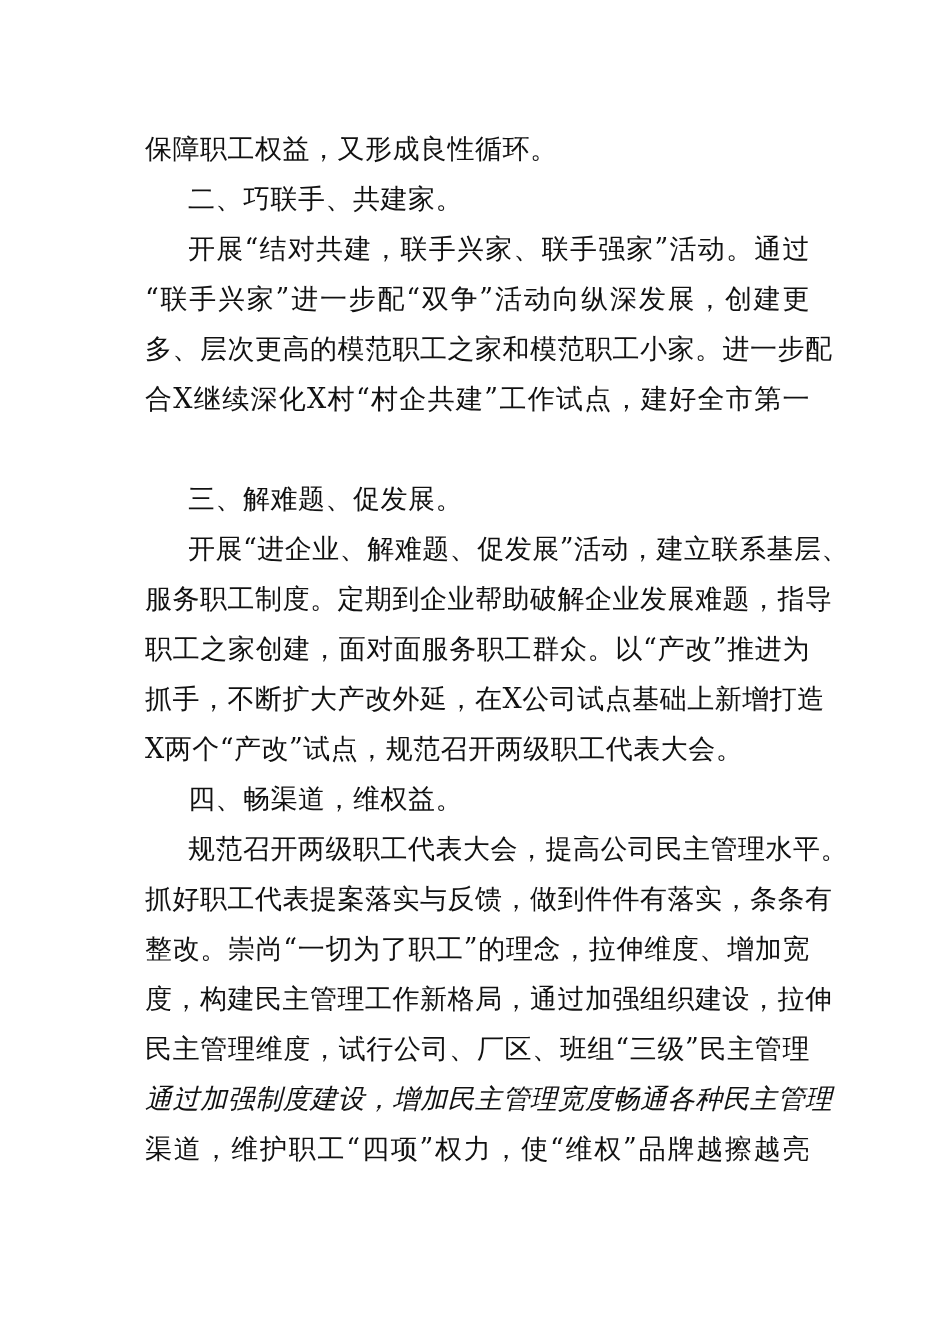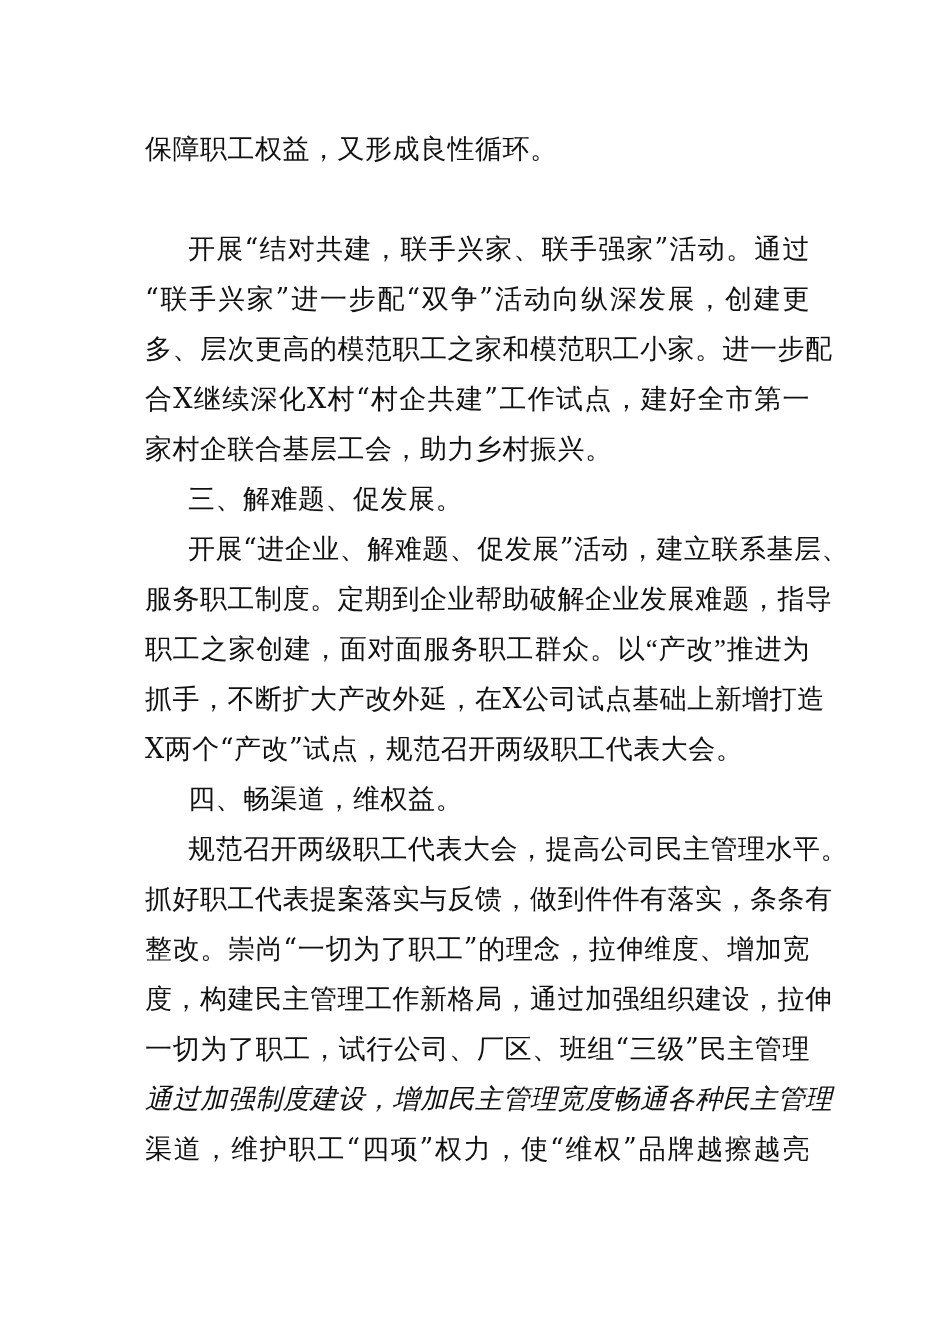--- a/index.html
+++ b/index.html
@@ -37,32 +37,32 @@
       text-align: justify;
       text-align-last: justify;
     }
     .line.indent { left: 188px; width: 622px; }
   </style>
 </head>
 <body>
 
 <div class="page">
   <div class="line" style="top: 132px;">保障职工权益，又形成良性循环。</div>
+  <div class="line indent" style="top: 182px;">二、巧联手、共建家。</div>
   <div class="line indent justify" style="top: 232px;"> 开展“结对共建，联手兴家、联手强家”活动。通过</div>
   <div class="line justify" style="top: 282px;">“联手兴家”进一步配“双争”活动向纵深发展，创建更</div>
   <div class="line justify" style="top: 332px;">多、层次更高的模范职工之家和模范职工小家。进一步配</div>
   <div class="line justify" style="top: 382px;">合X继续深化X村“村企共建”工作试点，建好全市第一</div>
-  <div class="line" style="top: 432px;">家村企联合基层工会，助力乡村振兴。</div>
   <div class="line indent" style="top: 482px;">三、解难题、促发展。</div>
   <div class="line indent justify" style="top: 532px;">开展“进企业、解难题、促发展”活动，建立联系基层、</div>
   <div class="line justify" style="top: 582px;">服务职工制度。定期到企业帮助破解企业发展难题，指导</div>
-  <div class="line justify" style="top: 632px; font-family: Liberation Serif, serif;">职工之家创建，面对面服务职工群众。以“产改”推进为</div>
+  <div class="line justify" style="top: 632px;">职工之家创建，面对面服务职工群众。以“产改”推进为</div>
   <div class="line justify" style="top: 682px;">抓手，不断扩大产改外延，在X公司试点基础上新增打造</div>
   <div class="line" style="top: 732px;">X两个“产改”试点，规范召开两级职工代表大会。</div>
   <div class="line indent" style="top: 782px;">四、畅渠道，维权益。</div>
   <div class="line justify" style="top: 882px;">抓好职工代表提案落实与反馈，做到件件有落实，条条有</div>
   <div class="line indent justify" style="top: 832px;">规范召开两级职工代表大会，提高公司民主管理水平。</div>
   <div class="line justify" style="top: 932px;">整改。崇尚“一切为了职工”的理念，拉伸维度、增加宽</div>
   <div class="line justify" style="top: 982px;">度，构建民主管理工作新格局，通过加强组织建设，拉伸</div>
-  <div class="line justify" style="top: 1032px;">一切为了职工，试行公司、厂区、班组“三级”民主管理</div>
+  <div class="line justify" style="top: 1032px;">民主管理维度，试行公司、厂区、班组“三级”民主管理</div>
   <div class="line justify" style="top: 1082px; font-style: italic;">通过加强制度建设，增加民主管理宽度畅通各种民主管理</div>
   <div class="line justify" style="top: 1132px;">渠道，维护职工“四项”权力，使“维权”品牌越擦越亮</div>
 </div>
 
 </body></html>

